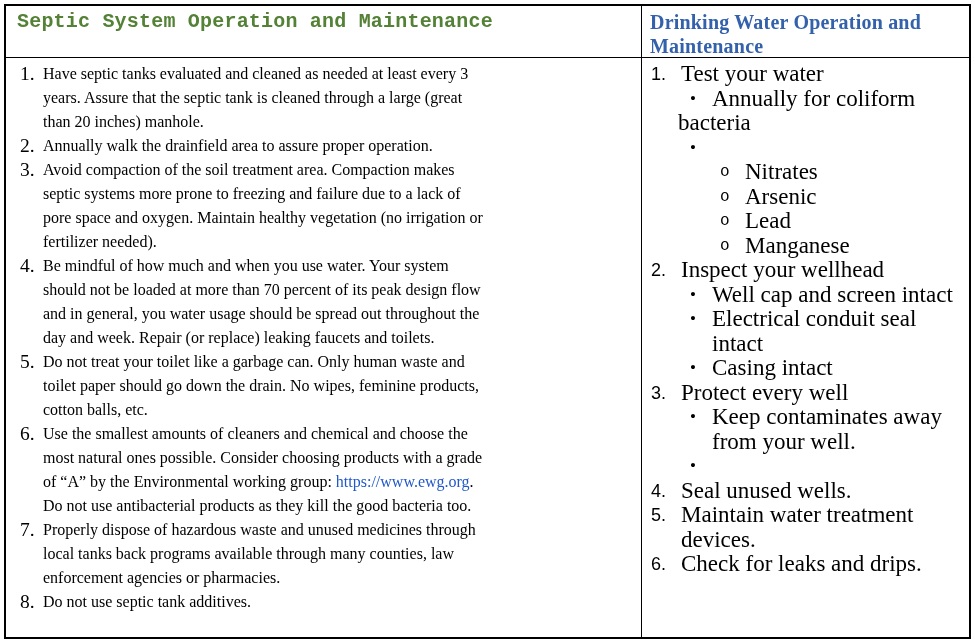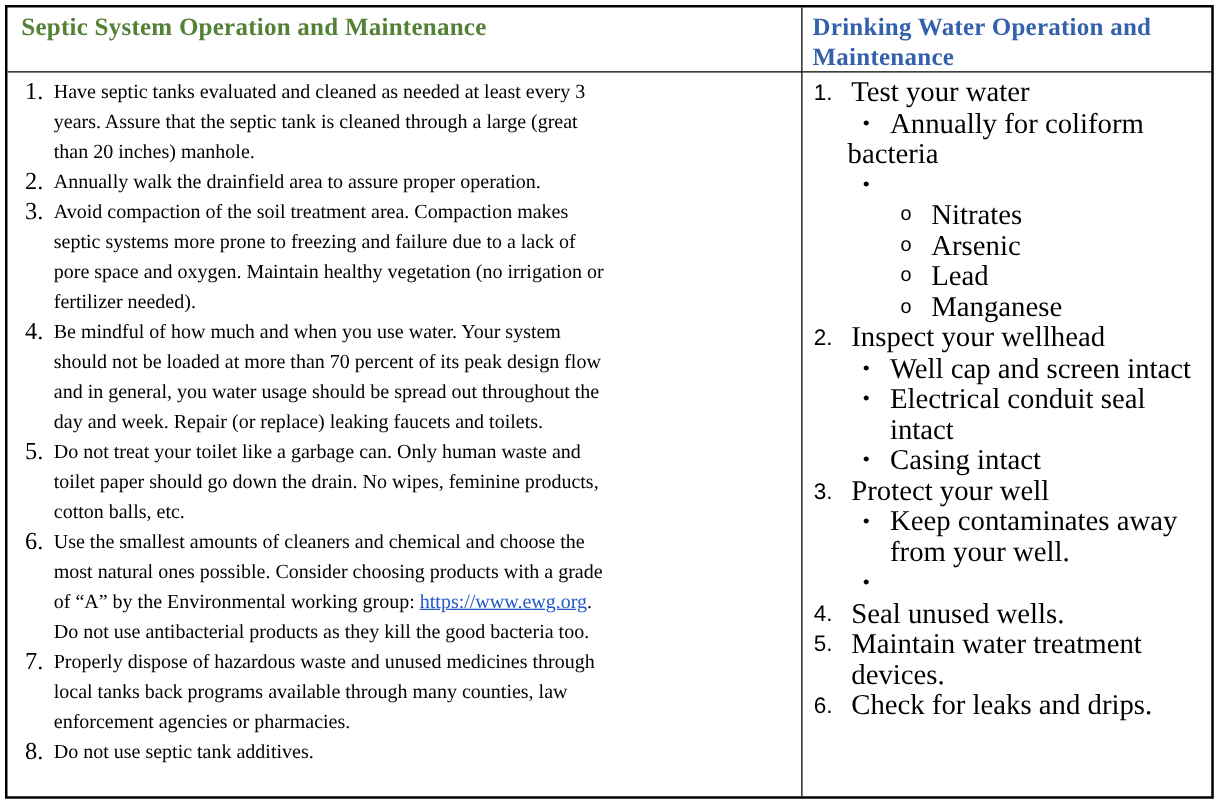--- a/index.html
+++ b/index.html
@@ -17,21 +17,21 @@
     left: 4px; top: 4px;
     width: 967px; height: 635px;
     box-sizing: border-box;
     border: 2px solid #000;
     display: grid;
     grid-template-columns: 636px 1fr;
     grid-template-rows: 52px 1fr;
     background: #fff;
   }
   .cell { box-sizing: border-box; overflow: hidden; }
-  .hl { border-right: 1px solid #000; border-bottom: 1px solid #000; padding: 4px 10px 0 11px; }
+  .hl { border-right: 1px solid #000; border-bottom: 1px solid #000; padding: 4px 10px 0 11px; font-family: Liberation Mono, monospace; }
   .hr { border-bottom: 1px solid #000; padding: 4px 6px 0 8px; }
   .bl { border-right: 1px solid #000; padding: 4px 10px 0 8px; }
   .br { padding: 4px 4px 0 8px; }
   .htext {
     font-weight: bold;
     font-size: 20px;
     line-height: 24px;
     white-space: pre-line;
     letter-spacing: 0.2px;
   }
@@ -68,21 +68,20 @@
   .srow { display: flex; align-items: flex-start; padding-left: 70px; }
   .cmark {
     flex: none; width: 25px;
     font-family: "Liberation Mono", "DejaVu Sans Mono", monospace;
     font-size: 16px; line-height: 24.5px;
   }
   .oline { padding-left: 28px; }
 
   .link {
     color: var(--link, #2159C8);
-    text-decoration: underline;
     cursor: pointer;
   }
 </style>
 </head>
 <body>
 
 <div class="page">
   <div class="doc-table">
 
     <div class="cell hl">
@@ -186,21 +185,21 @@
           <span class="bmark">•</span>
           <div class="rtxt">Electrical conduit seal intact</div>
         </div>
       <div class="brow">
           <span class="bmark">•</span>
           <div class="rtxt">Casing intact</div>
         </div>
 
       <div class="li">
           <span class="rnum">3.</span>
-          <div class="rtxt">Protect your well</div>
+          <div class="rtxt">Protect every well</div>
         </div>
       <div class="brow">
           <span class="bmark">•</span>
           <div class="rtxt">Keep contaminates away
 from your well.</div>
         </div>
       <div class="brow">
           <span class="bmark">•</span>
         </div>
 

